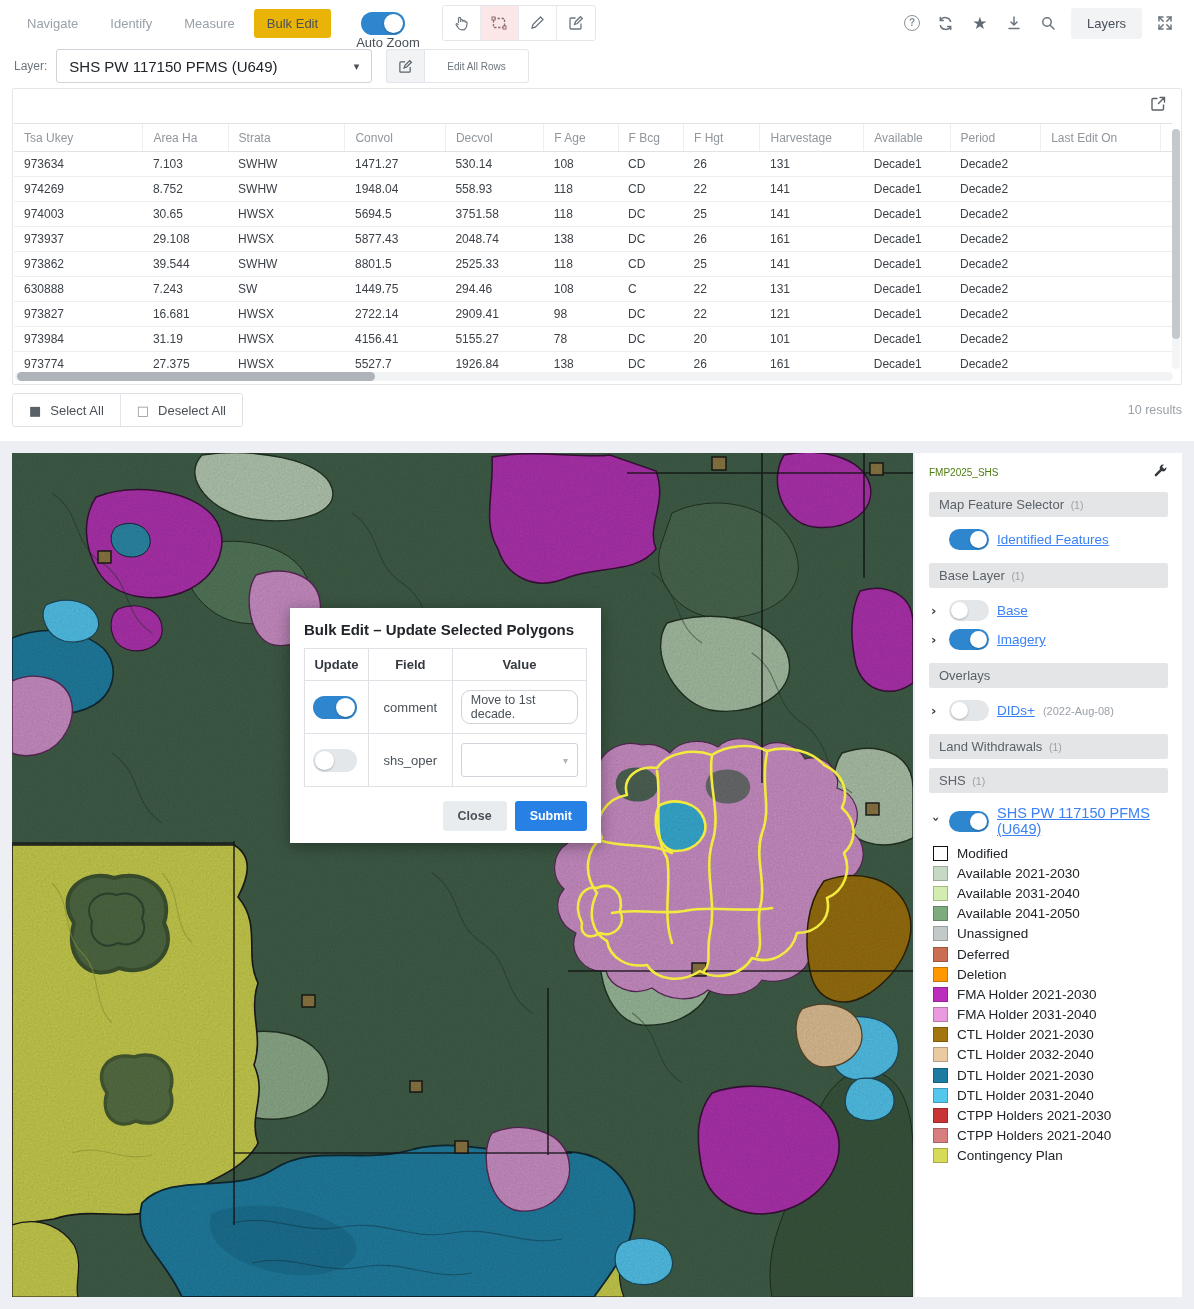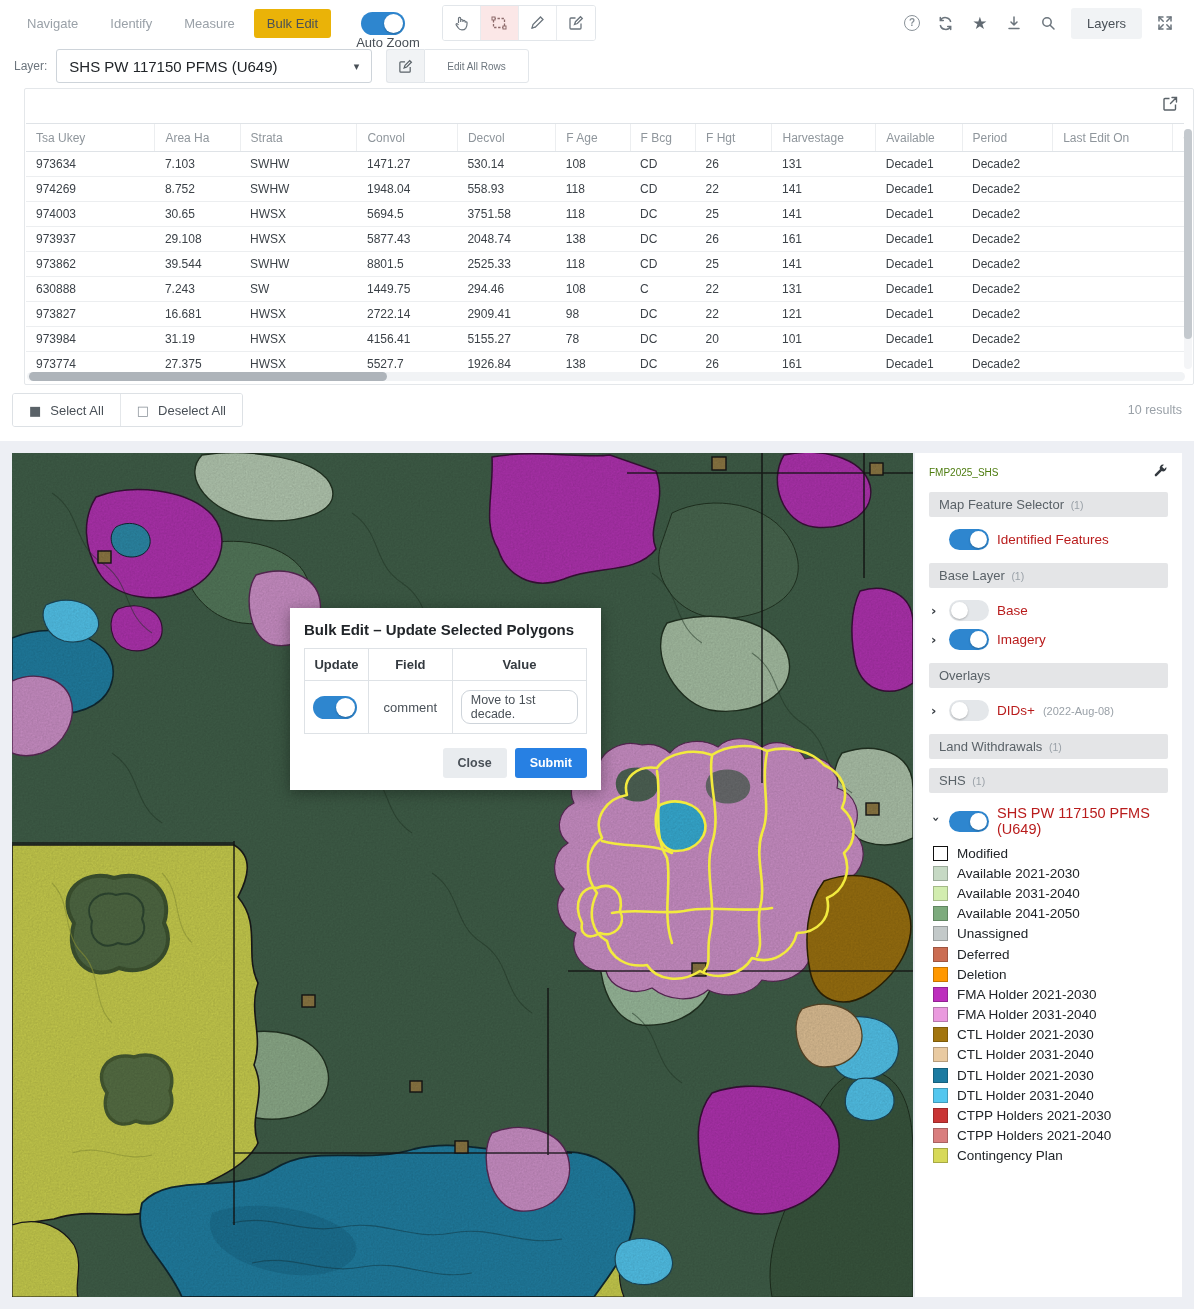--- a/index.html
+++ b/index.html
@@ -30,21 +30,21 @@
   .layers-btn { background:#f1f3f5; border-radius:3px; font-size:13px; color:#495057; padding:8px 16px; margin:0 4px; }
 
   .layer-bar { display:flex; align-items:center; height:40px; padding:0 14px; }
   .layer-label { font-size:12px; color:#6c757d; margin-right:9px; }
   .layer-select { width:316px; height:34px; border:1px solid #ced4da; border-radius:3px; display:flex; align-items:center; padding:0 12px; font-size:15px; color:#212529; background:#fff; }
   .layer-select .caret { margin-left:auto; color:#495057; font-size:11px; }
   .mini-edit-btn { width:38px; height:34px; margin-left:14px; background:#f1f3f5; border:1px solid #e2e6ea; border-right:none; border-radius:3px 0 0 3px; display:flex; align-items:center; justify-content:center; color:#5a6268; }
   .edit-all-btn { height:34px; border:1px solid #e2e6ea; border-radius:0 3px 3px 0; background:#fff; font-size:10px; color:#6c757d; padding:0 22px; display:flex; align-items:center; }
 
   
-  .table-panel { position:absolute; left:12px; top:88px; width:1170px; height:297px; background:#fff; border:1px solid #e4e7ea; border-radius:2px;margin-left:12px; }
+  .table-panel { position:absolute; left:12px; top:88px; width:1170px; height:297px; background:#fff; border:1px solid #e4e7ea; border-radius:2px; }
   .panel-top { height:32px; display:flex; justify-content:flex-end; align-items:center; padding:0 14px; }
   .grid-clip { position:absolute; left:1px; right:9px; top:34px; height:253px; overflow:hidden; }
   table.grid { border-collapse:collapse; table-layout:fixed; width:1420px; font-size:12px; }
   table.grid th { font-weight:normal; color:#8f969c; text-align:left; padding:6px 10px; border-top:1px solid #dfe3e7; border-bottom:1px solid #dfe3e7; border-left:1px solid #eceef0; height:28px; white-space:nowrap; overflow:hidden; }
   table.grid th:first-child { border-left:none; }
   table.grid td { color:#3c4248; padding:4px 10px; border-bottom:1px solid #eceef0; height:25px; white-space:nowrap; overflow:hidden; }
   .vscroll { position:absolute; right:1px; top:40px; width:8px; height:240px; background:#f4f5f7; border-radius:4px; }
   .vscroll .thumb { position:absolute; top:0; left:0; width:8px; height:210px; background:#c4c9ce; border-radius:4px; }
   .hscroll { position:absolute; left:2px; bottom:3px; width:1158px; height:9px; background:#f1f3f5; border-radius:5px; }
   .hscroll .thumb { position:absolute; left:2px; top:0; width:358px; height:9px; background:#aeb4ba; border-radius:5px; }
@@ -82,21 +82,21 @@
   .sb-title { font-size:10px; color:#4d7c0f; }
   .wrench { margin-left:auto; color:#343a40; }
   .sb-section-header { background:#e4e5e7; border-radius:2px; padding:5px 10px; font-size:13px; color:#5a6268; margin:9px 0 8px; }
   .sb-count { font-size:10.5px; color:#9aa1a8; margin-left:3px; }
   .sb-item { display:flex; align-items:center; padding:4px 0 4px 2px; gap:8px; }
   .chev { width:10px; font-size:13px; font-weight:bold; color:#343a40; flex:0 0 auto; font-family:"DejaVu Sans",sans-serif; }
   .chev.down { transform:rotate(90deg); }
   .chev.none { visibility:hidden; }
   .tg.small { width:40px; height:21px; }
   .tg.small .knob { width:17px; height:17px; }
-  .sb-item-label { font-size:13.5px; color:#b91c1c; }
+  .sb-item-label { font-size:13.5px; color:#3b82f6;text-decoration:underline; }
   .sb-item-label.big { font-size:14.5px; }
   .sb-suffix { font-size:11px; color:#9aa1a8; }
   .legend { margin-top:2px; }
   .legend-row { display:flex; gap:9px; padding:2.6px 0 2.6px 4px; }
   .swatch { width:15px; height:15px; flex:0 0 auto; border:1px solid rgba(0,0,0,.22); }
   .swatch.checkbox { border:1.6px solid #111; background:#fff; }
   .legend-label { font-size:13.5px; color:#212529; }
 </style>
 </head>
 <body>
@@ -520,20 +520,34 @@
               <td>
                 <div class="tg on">
                   <div class="knob"></div>
                 </div>
               </td>
               <td>comment</td>
               <td>
                 <div class="dlg-input">Move to 1st decade.</div>
               </td>
             </tr>
+            <tr>
+              <td>
+                <div class="tg">
+                  <div class="knob"></div>
+                </div>
+              </td>
+              <td>shs_oper</td>
+              <td>
+                <div class="dlg-select empty">
+                  <span></span>
+                  <span class="caret glyph">▾</span>
+                </div>
+              </td>
+            </tr>
           </tbody>
       </table>
       <div class="dlg-actions">
         <div class="btn-close">Close</div>
         <div class="btn-submit">Submit</div>
       </div>
     </div>
   </div>
 
   <div class="sidebar">
@@ -624,21 +638,21 @@
         <div class="legend-row">
           <span class="swatch" style="background: rgb(234, 154, 222);"></span>
           <span class="legend-label">FMA Holder 2031-2040</span>
         </div>
         <div class="legend-row">
           <span class="swatch" style="background: rgb(162, 117, 14);"></span>
           <span class="legend-label">CTL Holder 2021-2030</span>
         </div>
         <div class="legend-row">
           <span class="swatch" style="background: rgb(233, 202, 161);"></span>
-          <span class="legend-label">CTL Holder 2031-2040</span>
+          <span class="legend-label">CTL Holder 2032-2040</span>
         </div>
         <div class="legend-row">
           <span class="swatch" style="background: rgb(28, 123, 161);"></span>
           <span class="legend-label">DTL Holder 2021-2030</span>
         </div>
         <div class="legend-row">
           <span class="swatch" style="background: rgb(84, 199, 239);"></span>
           <span class="legend-label">DTL Holder 2031-2040</span>
         </div>
         <div class="legend-row">

